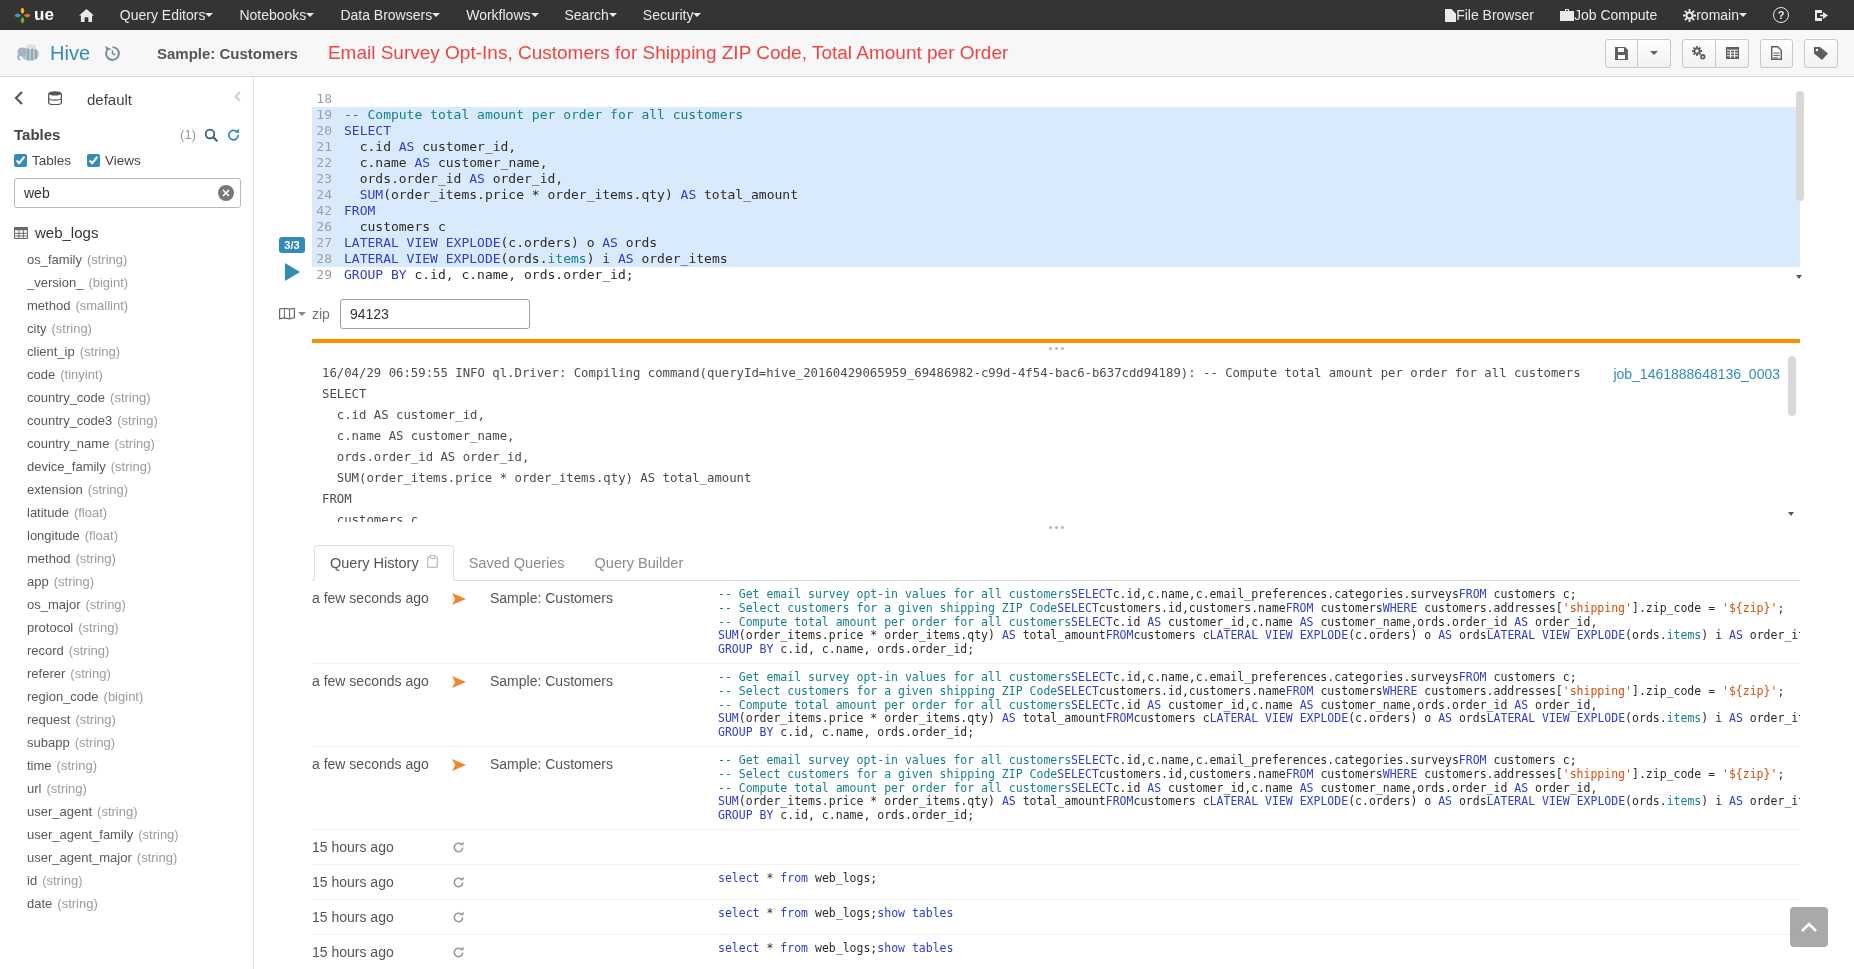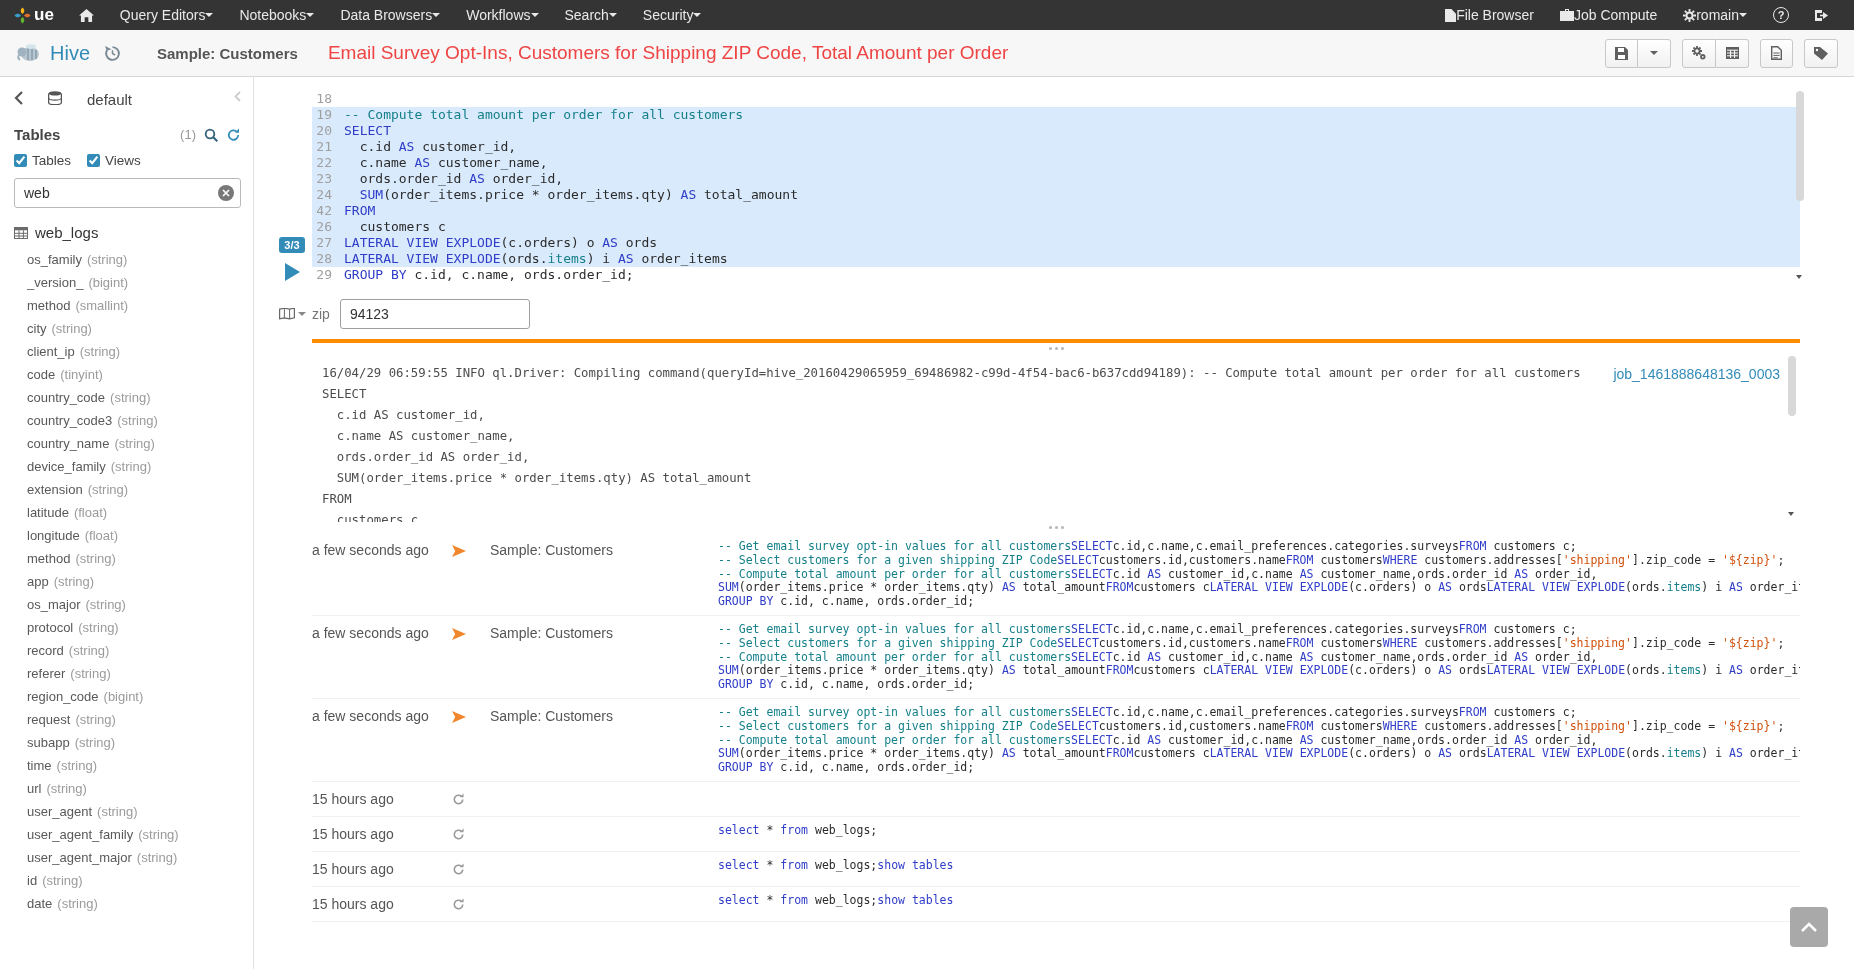--- a/index.html
+++ b/index.html
@@ -554,20 +554,35 @@
           </div>
         </div>
       </div>
 
       <div class="grip">
         <span class="dot"></span>
           <span class="dot"></span>
           <span class="dot"></span>
       </div>
 
+      <div class="tabs">
+          <div class="tab active">
+            <span>Query History</span>
+            <span class="tab-ic"><svg width="11" height="13" viewBox="0 0 11 13">
+                <rect x="0.7" y="1.9" width="9.6" height="10.4" rx="1" fill="none" stroke="#bdbdbd" stroke-width="1.3"></rect>
+                <rect x="3.1" y="0.3" width="4.8" height="3" rx="0.8" fill="#fff" stroke="#bdbdbd" stroke-width="1.2"></rect>
+              </svg></span>
+          </div>
+          <div class="tab">
+            <span>Saved Queries</span>
+          </div>
+          <div class="tab">
+            <span>Query Builder</span>
+          </div>
+        </div>
       <div class="history">
           <div class="h-row">
             <div class="h-time">a few seconds ago</div>
             <div class="h-icon"><svg width="14" height="12" viewBox="0 0 14 12">
                 <path d="M0 12L14 6 0 0l3.2 6z" fill="#f0872c"></path>
               </svg></div>
             <div class="h-name">Sample: Customers</div>
             <div class="h-sql">
               <div class="sql-line"><span class="tok-cmt">-- Get email survey opt-in values for all customers</span><span class="tok-kw">SELECT</span><span class="tok-id">c.id,c.name,c.email_preferences.categories.surveys</span><span class="tok-kw">FROM</span><span class="tok-id"> customers c;</span></div>
               <div class="sql-line"><span class="tok-cmt">-- Select customers for a given shipping ZIP Code</span><span class="tok-kw">SELECT</span><span class="tok-id">customers.id,customers.name</span><span class="tok-kw">FROM</span><span class="tok-id"> customers</span><span class="tok-kw">WHERE</span><span class="tok-id"> customers.addresses[</span><span class="tok-str">'shipping'</span><span class="tok-id">].zip_code = </span><span class="tok-str">'${zip}'</span><span class="tok-id">;</span></div>

